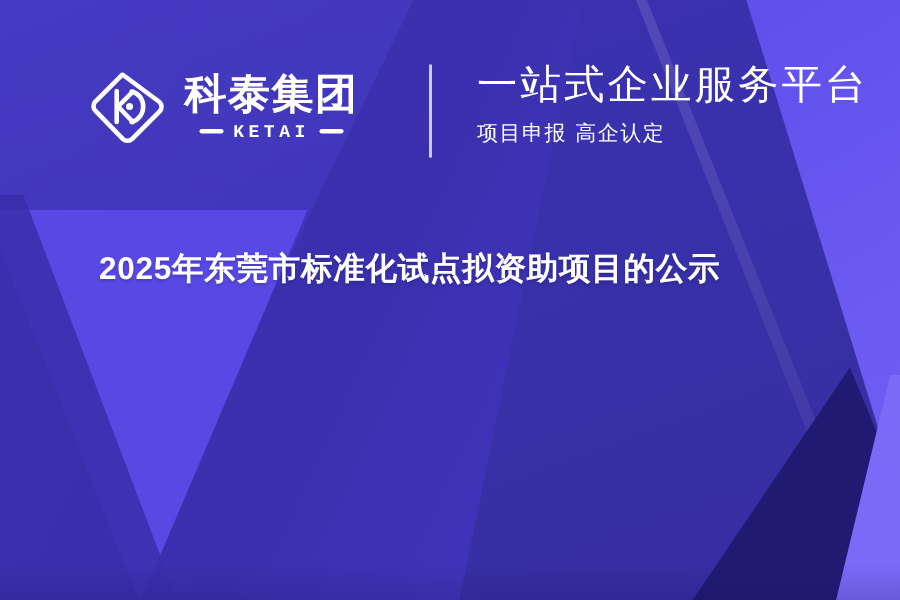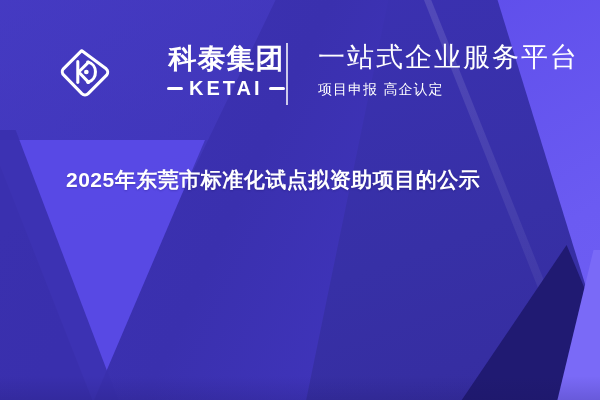--- a/index.html
+++ b/index.html
@@ -83,33 +83,33 @@
 
   
   .header{
     position:absolute;left:0;top:0;width:600px;height:140px;
   }
   .logo-block{
     position:absolute;left:58px;top:44px;
     display:flex;align-items:center;gap:11px;
   }
   .logo-mark{width:54px;height:54px;flex:0 0 auto;}
-  .logo-words{display:flex;flex-direction:column;align-items:flex-end;margin-left:44px;}
+  .logo-words{display:flex;flex-direction:column;align-items:center;}
   .logo-cn{
     font-size:28px;line-height:30px;font-weight:700;color:#fff;
     letter-spacing:1px;
     font-family:"Liberation Sans","DejaVu Sans",sans-serif;
   }
   .logo-en{
     display:flex;align-items:center;gap:6px;margin-top:3px;
   }
   .logo-en .dash{display:block;width:16px;height:3px;background:#fff;border-radius:2px;}
   .logo-en .txt{
-    font-size:20px;font-weight:700;color:#fff;letter-spacing:3px;
-    font-family:Liberation Sans, sans-serif;
+    font-size:12px;font-weight:700;color:#fff;letter-spacing:3px;
+    font-family:Liberation Mono, monospace;
   }
 
   .divider{
     position:absolute;left:286px;top:43px;width:2px;height:62px;
     background:rgba(255,255,255,.75);
   }
   .tagline{
     position:absolute;left:318px;top:40px;
     display:flex;flex-direction:column;gap:2px;
   }

